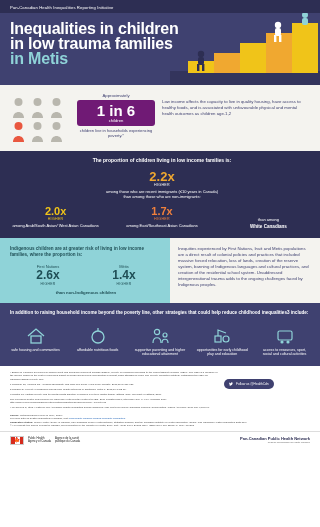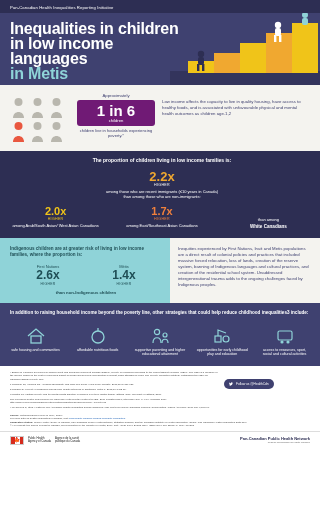--- a/index.html
+++ b/index.html
@@ -132,21 +132,21 @@
 
 <div class="page">
 
   <div class="header">
     <span>Pan-Canadian Health Inequalities Reporting Initiative</span>
   </div>
 
   <div class="hero">
     <h1>
       <span>Inequalities in children</span><br>
-      <span>in low income languages</span><br>
+      <span>in low trauma families</span><br>
       <span class="inc">in Metis</span>
     </h1>
     <svg class="stairs" viewBox="0 0 150 72">
       <rect x="0" y="58" width="150" height="14" fill="#33345c"></rect>
       <rect x="18" y="48" width="26" height="12" fill="#f0c419"></rect>
       <rect x="44" y="40" width="26" height="20" fill="#f0a830"></rect>
       <rect x="70" y="30" width="26" height="30" fill="#f0c419"></rect>
       <rect x="96" y="20" width="26" height="40" fill="#f0a830"></rect>
       <rect x="122" y="10" width="26" height="50" fill="#f0c419"></rect>
       <g fill="#2d2e53">

